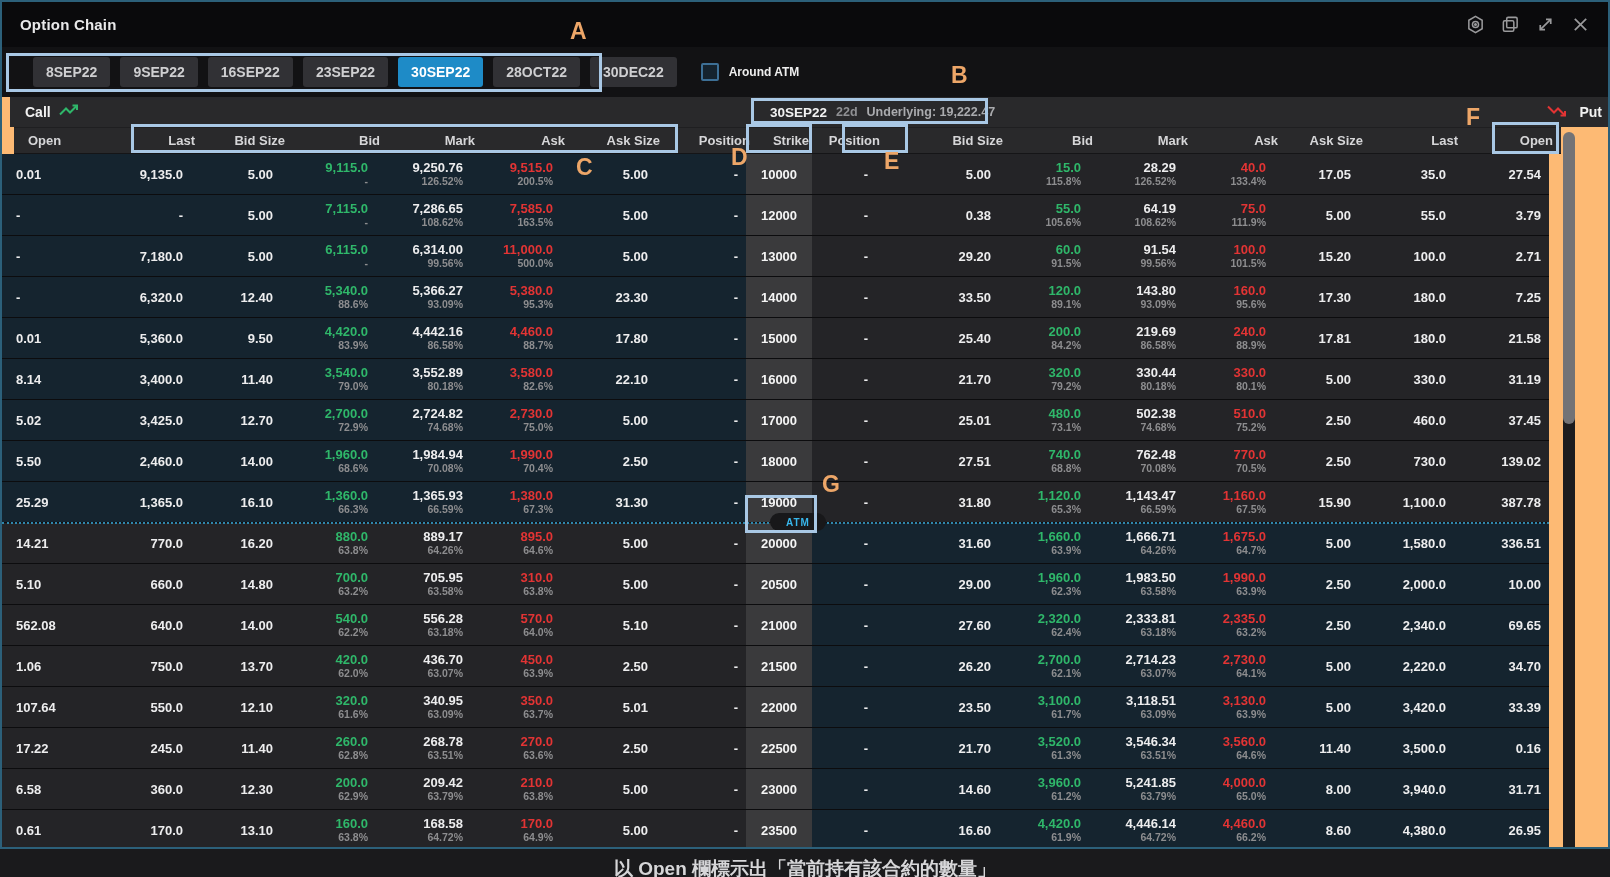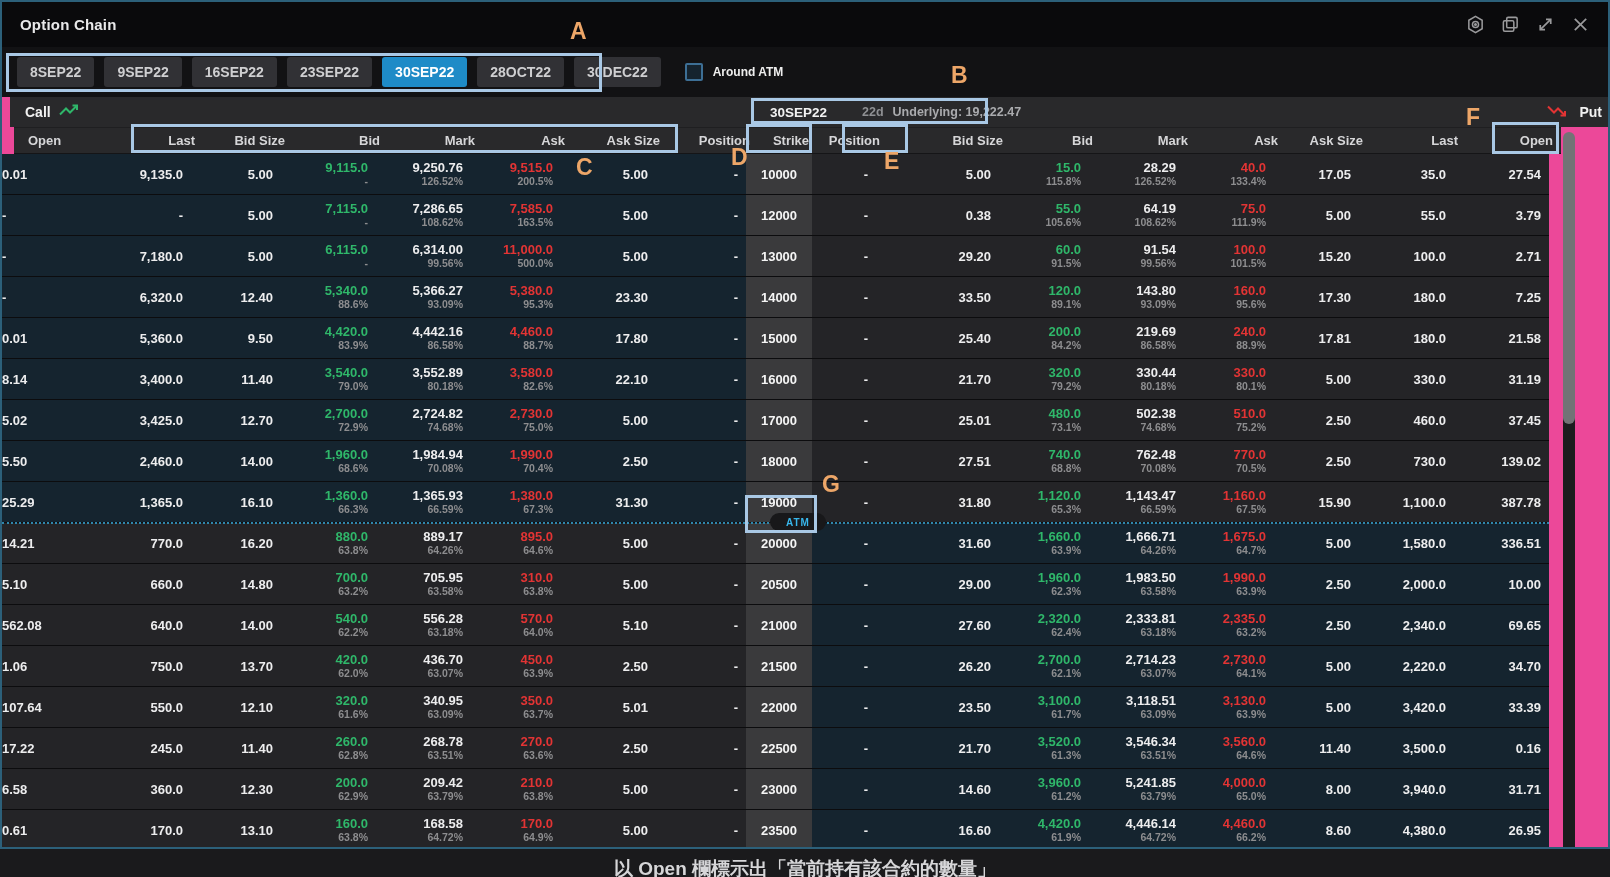--- a/index.html
+++ b/index.html
@@ -1,66 +1,66 @@
 <!DOCTYPE html>
 <html><head>
 <meta charset="utf-8">
 <style>
   * { margin:0; padding:0; box-sizing:border-box; }
   html,body { background:#1a1a1c; }
   body { font-family:"Liberation Sans", sans-serif; }
   #app { position:relative; width:1610px; height:877px; background:#1a1a1c; overflow:hidden; }
 
   .window { position:absolute; left:0; top:0; width:1610px; height:849px;
-            border:2px solid #2c607a; background:#ec4899; overflow:hidden; }
+            border:2px solid #2c607a; background:#fdba74; overflow:hidden; }
 
   
   .titlebar { position:absolute; left:0; top:0; width:100%; height:45px; background:#0a0a0c;
               display:flex; align-items:center; }
   .title { color:#e9e9ea; font-size:15px; font-weight:bold; padding-left:18px; letter-spacing:.2px; }
   .win-icons { position:absolute; right:18px; top:0; height:45px; display:flex; align-items:center; gap:16px; }
   .win-icons svg { display:block; cursor:pointer; }
 
   
   .tabsbar { position:absolute; left:0; top:45px; width:100%; height:50px; background:#121214;
              display:flex; align-items:center; }
-  .tabs { display:flex; gap:10px; padding-left:15px; align-items:center; }
+  .tabs { display:flex; gap:10px; padding-left:15px; align-items:center;margin-left:16px; }
   .tab { background:#313135; color:#cfcfd1; font-size:14px; font-weight:bold; padding:7px 13px;
          border-radius:3px; cursor:pointer; white-space:nowrap; }
   .tab.selected { background:#1e8bc7; color:#ffffff; }
   .atm-check { display:flex; align-items:center; gap:10px; margin-left:24px; }
   .checkbox { width:18px; height:18px; background:#15232e; border:2px solid #3d6f95; border-radius:2px; cursor:pointer; }
   .atm-check .lbl { color:#eeeeee; font-size:12px; font-weight:bold; }
 
   
   .strip { position:absolute; left:8px; top:95px; width:100%; height:30px; background:#29292b;
            display:flex; align-items:center; }
   .call-wrap { display:flex; align-items:center; gap:8px; padding-left:15px; }
   .side-label { color:#f2f2f2; font-size:14px; font-weight:bold; }
   .expiry-info { position:absolute; left:760px; top:0; height:30px; display:flex; align-items:center; gap:9px; }
   .expiry-info .exp { color:#f2f2f2; font-size:13.5px; font-weight:bold; }
-  .expiry-info .days { color:#8f9093; font-size:12.5px; font-weight:bold;margin-left:26px; }
+  .expiry-info .days { color:#8f9093; font-size:12.5px; font-weight:bold; }
   .expiry-info .und { color:#aaabae; font-size:12.5px; font-weight:bold; }
   .put-wrap { position:absolute; right:14px; top:0; height:30px; display:flex; align-items:center; gap:8px; }
 
   
   .grid { display:grid;
     grid-template-columns:127px 62px 90px 95px 95px 90px 95px 90px 66px 64px 123px 90px 95px 90px 85px 95px 95px; }
   .colhdr { position:absolute; left:12px; top:125px; width:1547px; height:27px; background:#29292b;
             border-top:1px solid #1f1f21; border-bottom:1px solid #151517; align-items:center; }
   .colhdr .h { color:#d6d6d8; font-size:13px; font-weight:bold; text-align:right; padding-right:8px; white-space:nowrap; }
   .colhdr .h.al { text-align:left; padding-left:14px; }
   .colhdr .h.ac { text-align:center; padding:0; }
 
   
   .tbody { position:absolute; left:0; top:152px; width:1547px; height:697px; overflow:hidden; }
   .t-row { height:41px; border-bottom:1px solid #0c0c0e; align-items:stretch; }
   .cell { display:flex; flex-direction:column; justify-content:center; align-items:flex-end;
           padding-right:8px; cursor:pointer; overflow:hidden; }
-  .cell.al { align-items:flex-start; }
+  .cell.al { align-items:flex-start; padding-left:14px; }
   .cell.ac { align-items:center; padding:0; cursor:default; }
   .cell .main { color:#ededee; font-size:13px; font-weight:bold; line-height:15px; white-space:nowrap; }
   .cell .sub { color:#8d8d8f; font-size:10.5px; font-weight:bold; line-height:13px; white-space:nowrap; }
   .cell.bid .main { color:#2fb76a; }
   .cell.ask .main { color:#e23434; }
   .cell.strike { background:#3a3a3c; }
   .cell.strike .main { color:#f5f5f5; }
   .t-row.above .cell.c-call { background:#15242f; }
   .t-row.above .cell.c-put  { background:#242427; }
   .t-row.below .cell.c-call { background:#242427; }

